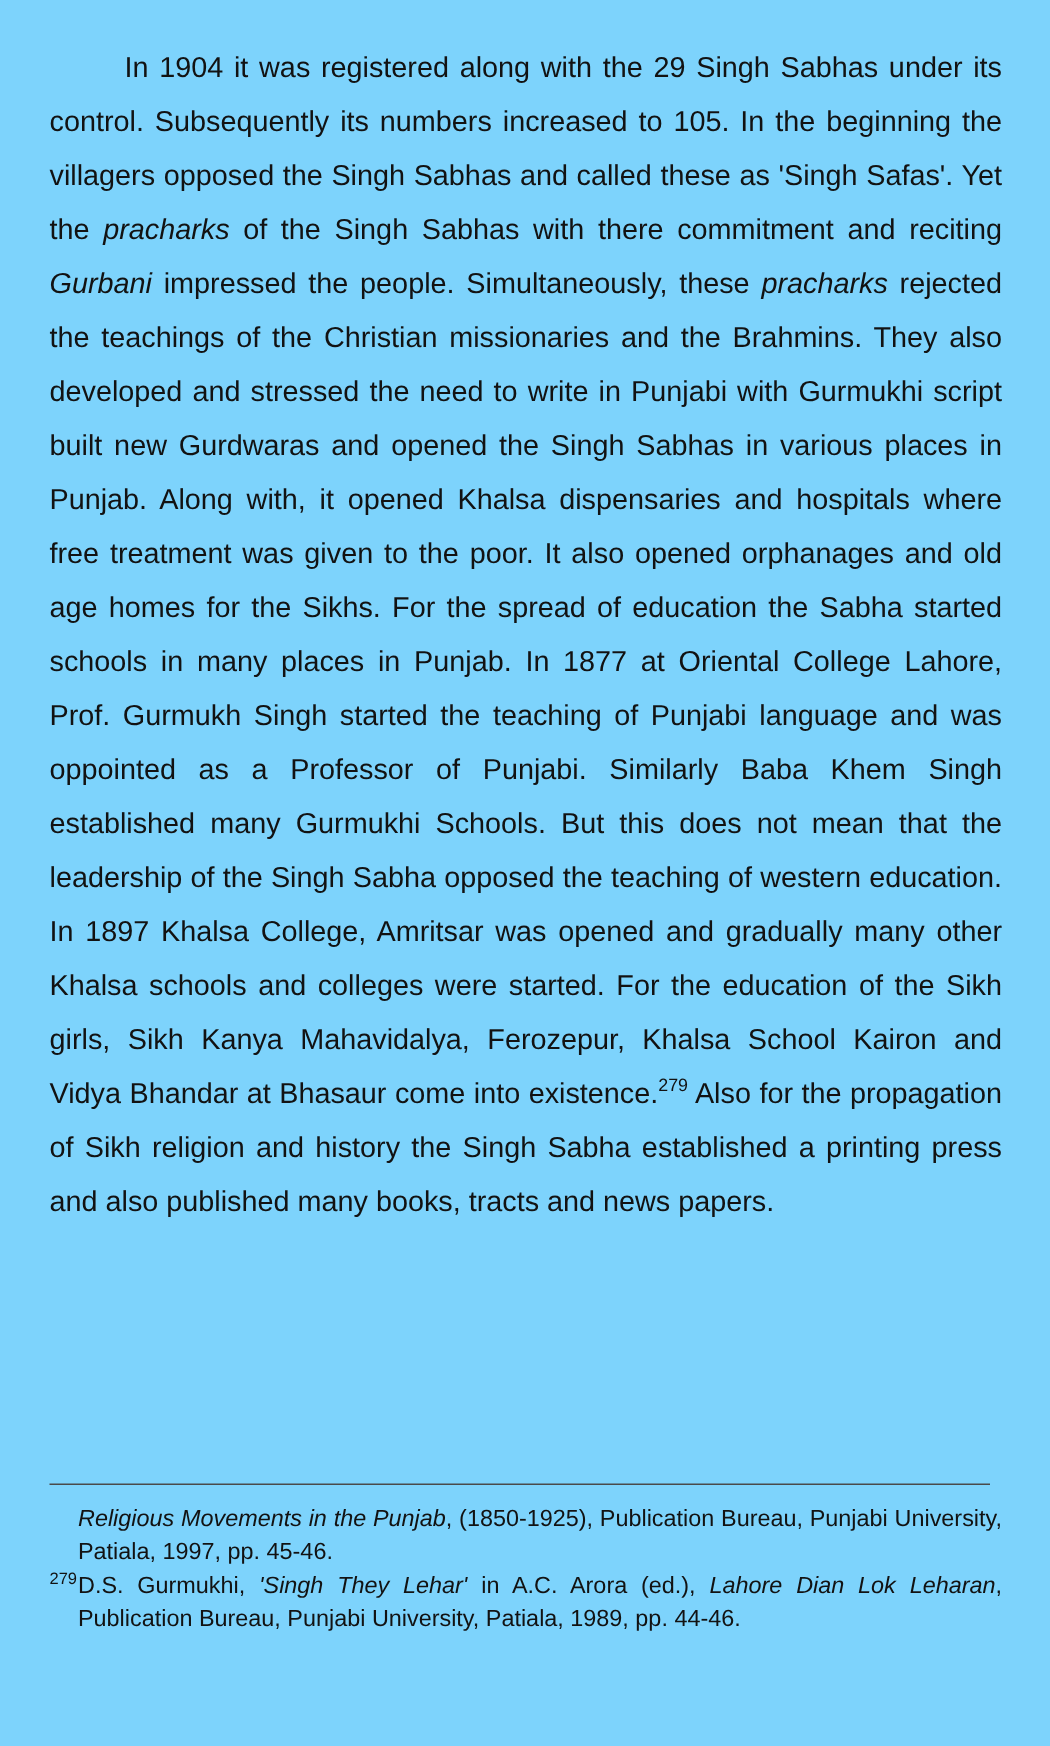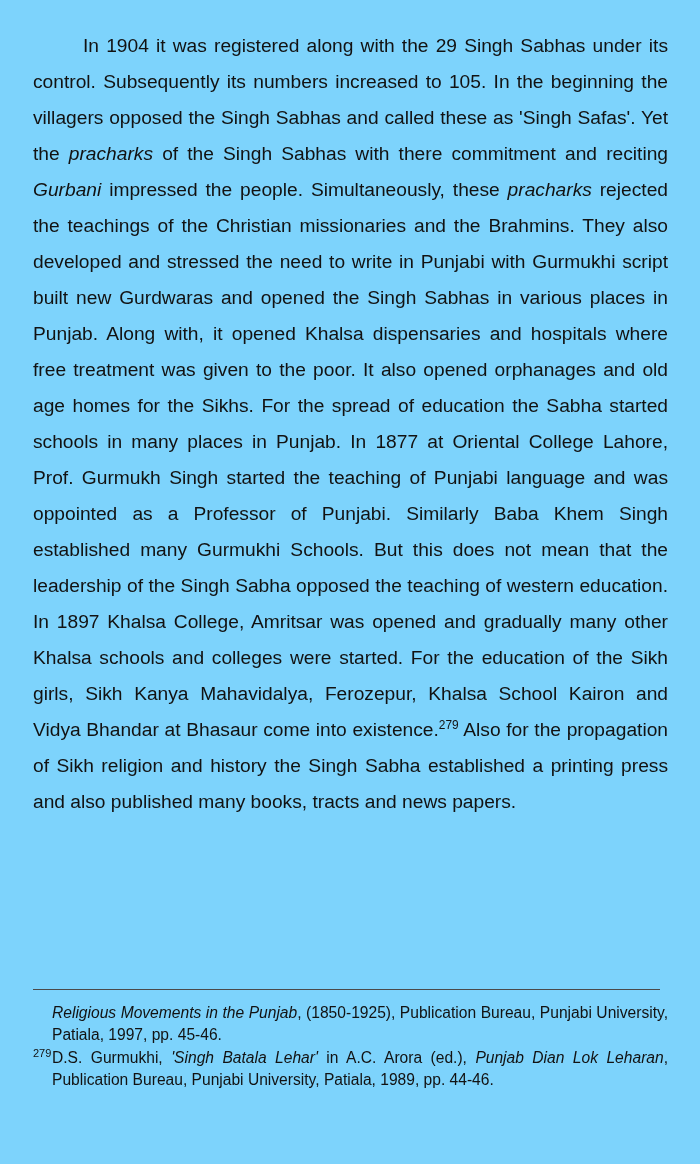--- a/index.html
+++ b/index.html
@@ -84,17 +84,17 @@
 <div class="page">
 
   <div class="body-block">
     <p class="para"><span>In 1904 it was registered along with the 29 Singh Sabhas under its control.  Subsequently its numbers increased to 105.  In the beginning the villagers opposed the Singh Sabhas and called these as 'Singh Safas'.  Yet the </span><em class="it">pracharks</em><span> of the Singh Sabhas with there commitment and reciting </span><em class="it">Gurbani</em><span> impressed the people.  Simultaneously, these </span><em class="it">pracharks</em><span> rejected the teachings of the Christian missionaries and the Brahmins.  They also developed and stressed the need to write in Punjabi with Gurmukhi script built new Gurdwaras and opened the Singh Sabhas in various places in Punjab.  Along with, it opened Khalsa dispensaries and hospitals where free treatment was given to the poor.  It also opened orphanages and old age homes for the Sikhs.  For the spread of education the Sabha started schools in many places in Punjab.  In 1877 at Oriental College Lahore, Prof. Gurmukh Singh started the teaching of Punjabi language and was oppointed as a Professor of Punjabi.   Similarly Baba Khem Singh established many Gurmukhi Schools.  But this does not mean that the leadership of the Singh Sabha opposed the teaching of western education. In 1897 Khalsa College, Amritsar was opened and gradually many other Khalsa schools and colleges were started.  For the education of the Sikh girls, Sikh Kanya Mahavidalya, Ferozepur, Khalsa School Kairon and Vidya Bhandar at Bhasaur come into existence.</span><sup class="fnref">279</sup><span>   Also for the propagation of Sikh religion and history the Singh Sabha established a printing press and also published many books, tracts and news papers.</span></p>
   </div>
 
   <div class="footnote-zone">
     <hr class="fn-rule">
     <div class="fn-list">
       <p class="fn-entry"><em class="it">Religious  Movements  in  the  Punjab</em><span>, (1850-1925), Publication  Bureau,  Punjabi University, Patiala, 1997, pp. 45-46.</span></p>
-      <p class="fn-entry"><span class="fn-marker">279</span><span>D.S. Gurmukhi, </span><em class="it">'Singh Batala Lehar'</em><span> in A.C. Arora (ed.), </span><em class="it">Punjab Dian Lok Leharan</em><span>, Publication  Bureau, Punjabi University, Patiala, 1989, pp. 44-46.</span></p>
+      <p class="fn-entry"><span class="fn-marker">279</span><span>D.S. Gurmukhi, </span><em class="it">'Singh They Lehar'</em><span> in A.C. Arora (ed.), </span><em class="it">Lahore Dian Lok Leharan</em><span>, Publication  Bureau, Punjabi University, Patiala, 1989, pp. 44-46.</span></p>
     </div>
   </div>
 
 </div>
 
 </body></html>

